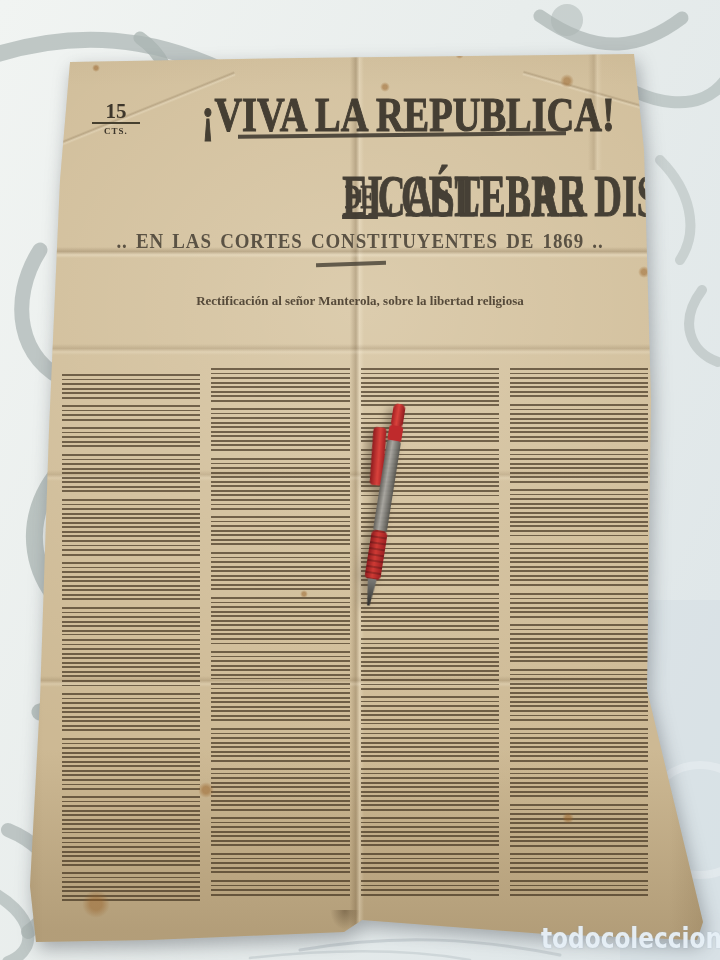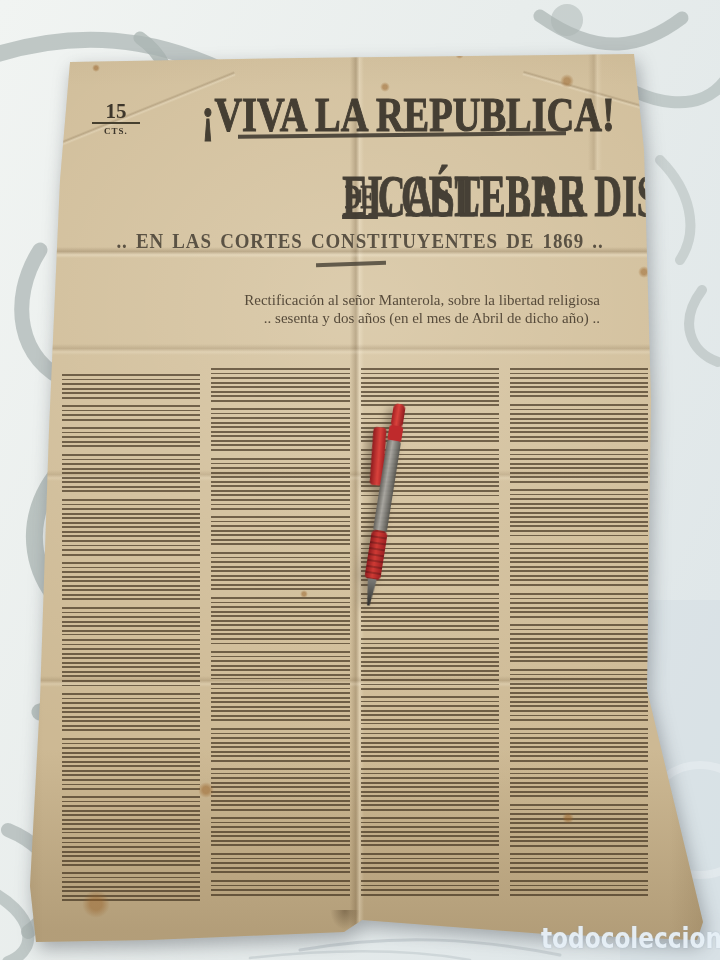--- a/index.html
+++ b/index.html
@@ -44,21 +44,21 @@
     -webkit-text-stroke:1.1px #39332a;opacity:.92;}
   .title-rule{left:238px;top:133px;width:328px;height:4px;background:#3a342b;transform:rotate(-.6deg);opacity:.85;}
   .headline{left:52px;top:162px;width:616px;text-align:center;margin:0;white-space:nowrap;
     font-size:60px;font-weight:bold;color:#37322a;
     transform:scaleX(.64);transform-origin:50% 0;-webkit-text-stroke:1px #37322a;opacity:.9;}
   .headline .de{font-size:34px;border-bottom:4px solid #37322a;padding:0 4px;position:relative;top:-8px;}
   .subtitle{left:80px;top:229px;width:560px;text-align:center;font-size:21px;font-weight:bold;
     letter-spacing:1px;word-spacing:3px;color:#453e33;white-space:nowrap;
     transform:scaleX(.9);transform-origin:50% 0;opacity:.85;}
   .mid-rule{left:316px;top:262px;width:70px;height:4px;background:#453e33;transform:rotate(-2deg);opacity:.8;}
-  .lede{left:120px;top:292px;width:480px;text-align:right;font-size:15px;font-weight:normal;
+  .lede{left:120px;top:292px;width:480px;text-align:center;font-size:13px;font-weight:bold;
     line-height:17.5px;color:#44392b;opacity:.88;}
   .lede div{position:static;}
   
   .columns{left:62px;top:368px;width:586px;height:548px;display:flex;gap:11px;}
   .columns .col{position:static;flex:1;}
   .columns .col:first-child{padding-top:6px;}
   .sim-par{position:static;margin-bottom:4px;filter:blur(.3px);opacity:.82;
     background:repeating-linear-gradient(180deg,rgba(60,45,26,.8) 0 1.9px,rgba(60,45,26,0) 1.9px 4.55px);}
   
   .stain{border-radius:50%;background:radial-gradient(circle,rgba(151,96,38,.5) 0 30%,rgba(151,96,38,0) 70%);}
@@ -134,21 +134,20 @@
       <h1 class="main-title">¡VIVA LA REPUBLICA!</h1>
       <div class="title-rule"></div>
 
       <h2 class="headline"><span>EL CÉLEBRE DISCURSO </span><span class="de">DE</span><span> CASTELAR</span></h2>
 
       <div class="subtitle">.. EN LAS CORTES CONSTITUYENTES DE 1869 ..</div>
       <div class="mid-rule"></div>
 
       <div class="lede">
         <div>Rectificación al señor Manterola, sobre la libertad religiosa</div>
-        <div>.. sesenta y dos años (en el mes de Abril de dicho año) ..</div>
       </div>
 
       <div class="columns">
           <div class="col">
             <div class="sim-par" style="height: 27.3px;"></div>
             <div class="sim-par" style="height: 18.2px;"></div>
             <div class="sim-par" style="height: 22.75px;"></div>
             <div class="sim-par" style="height: 40.95px;"></div>
             <div class="sim-par" style="height: 59.15px;"></div>
             <div class="sim-par" style="height: 40.95px;"></div>

